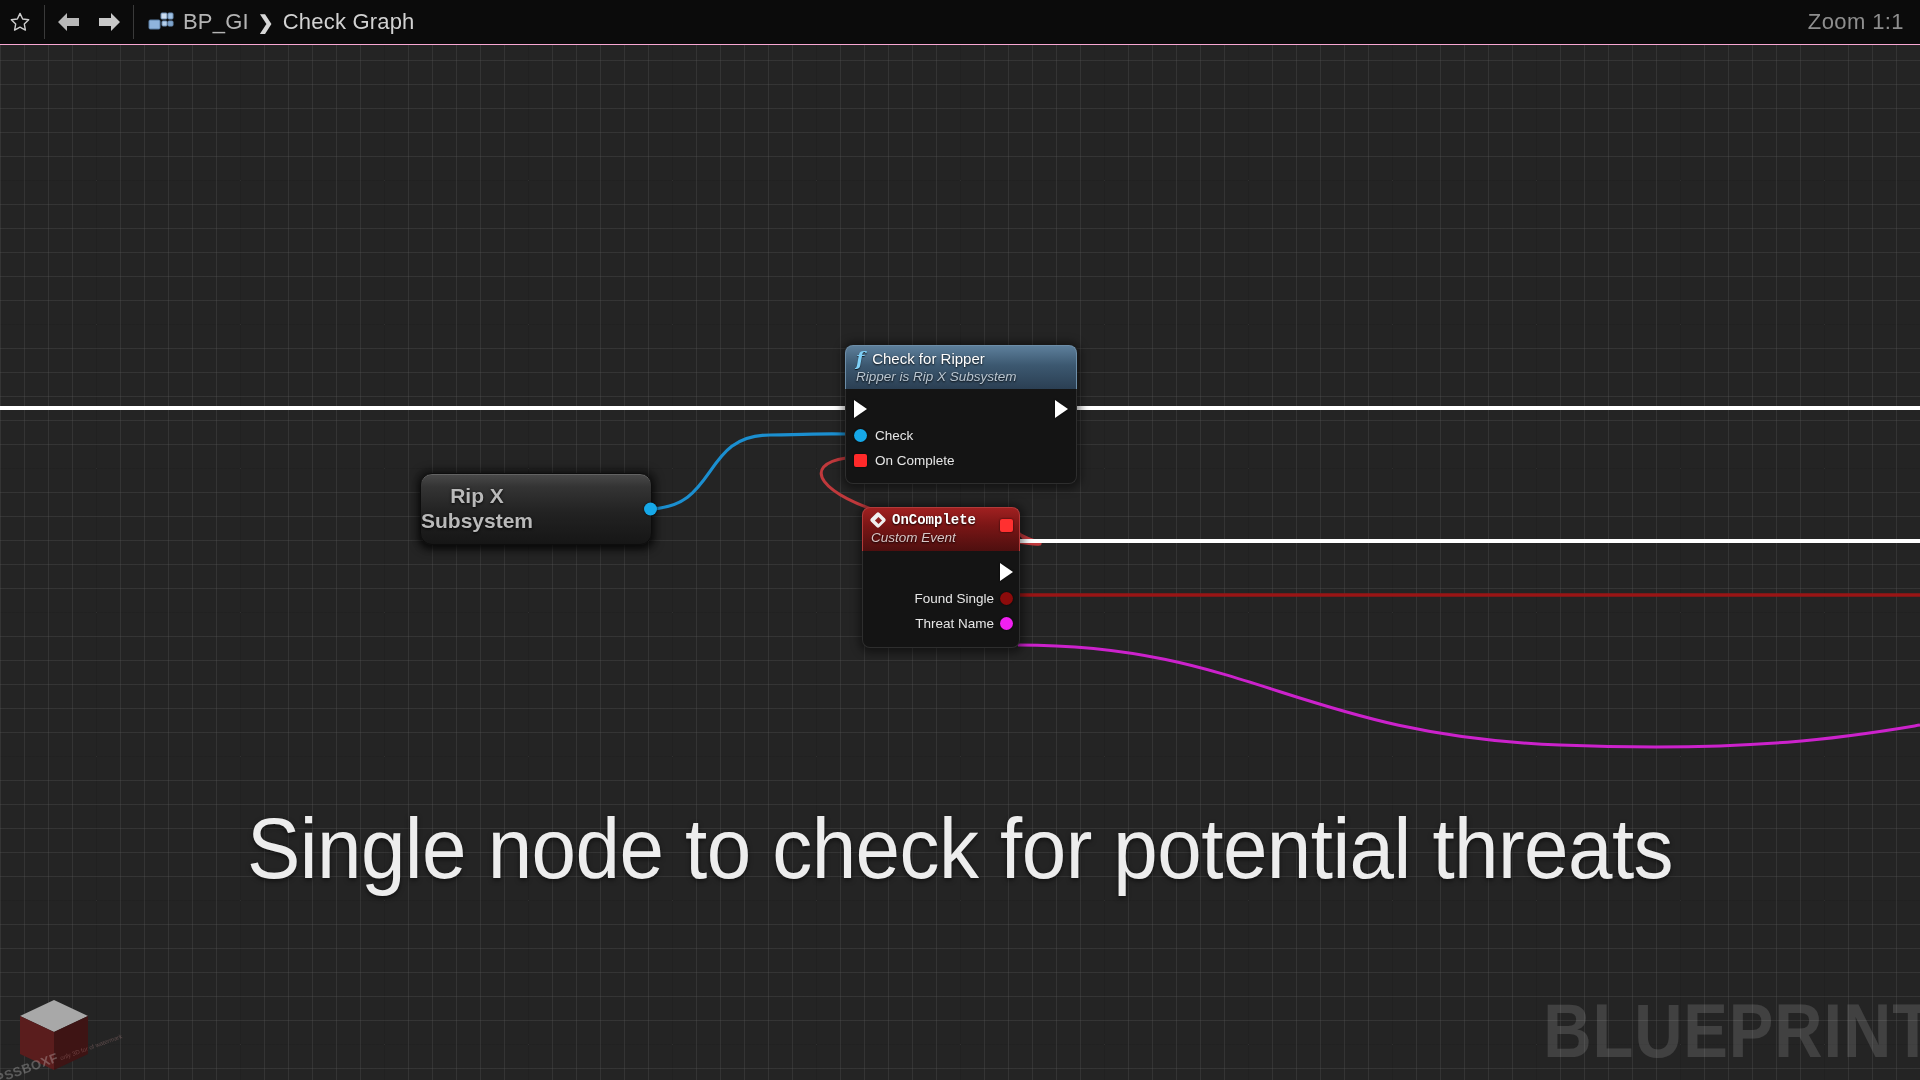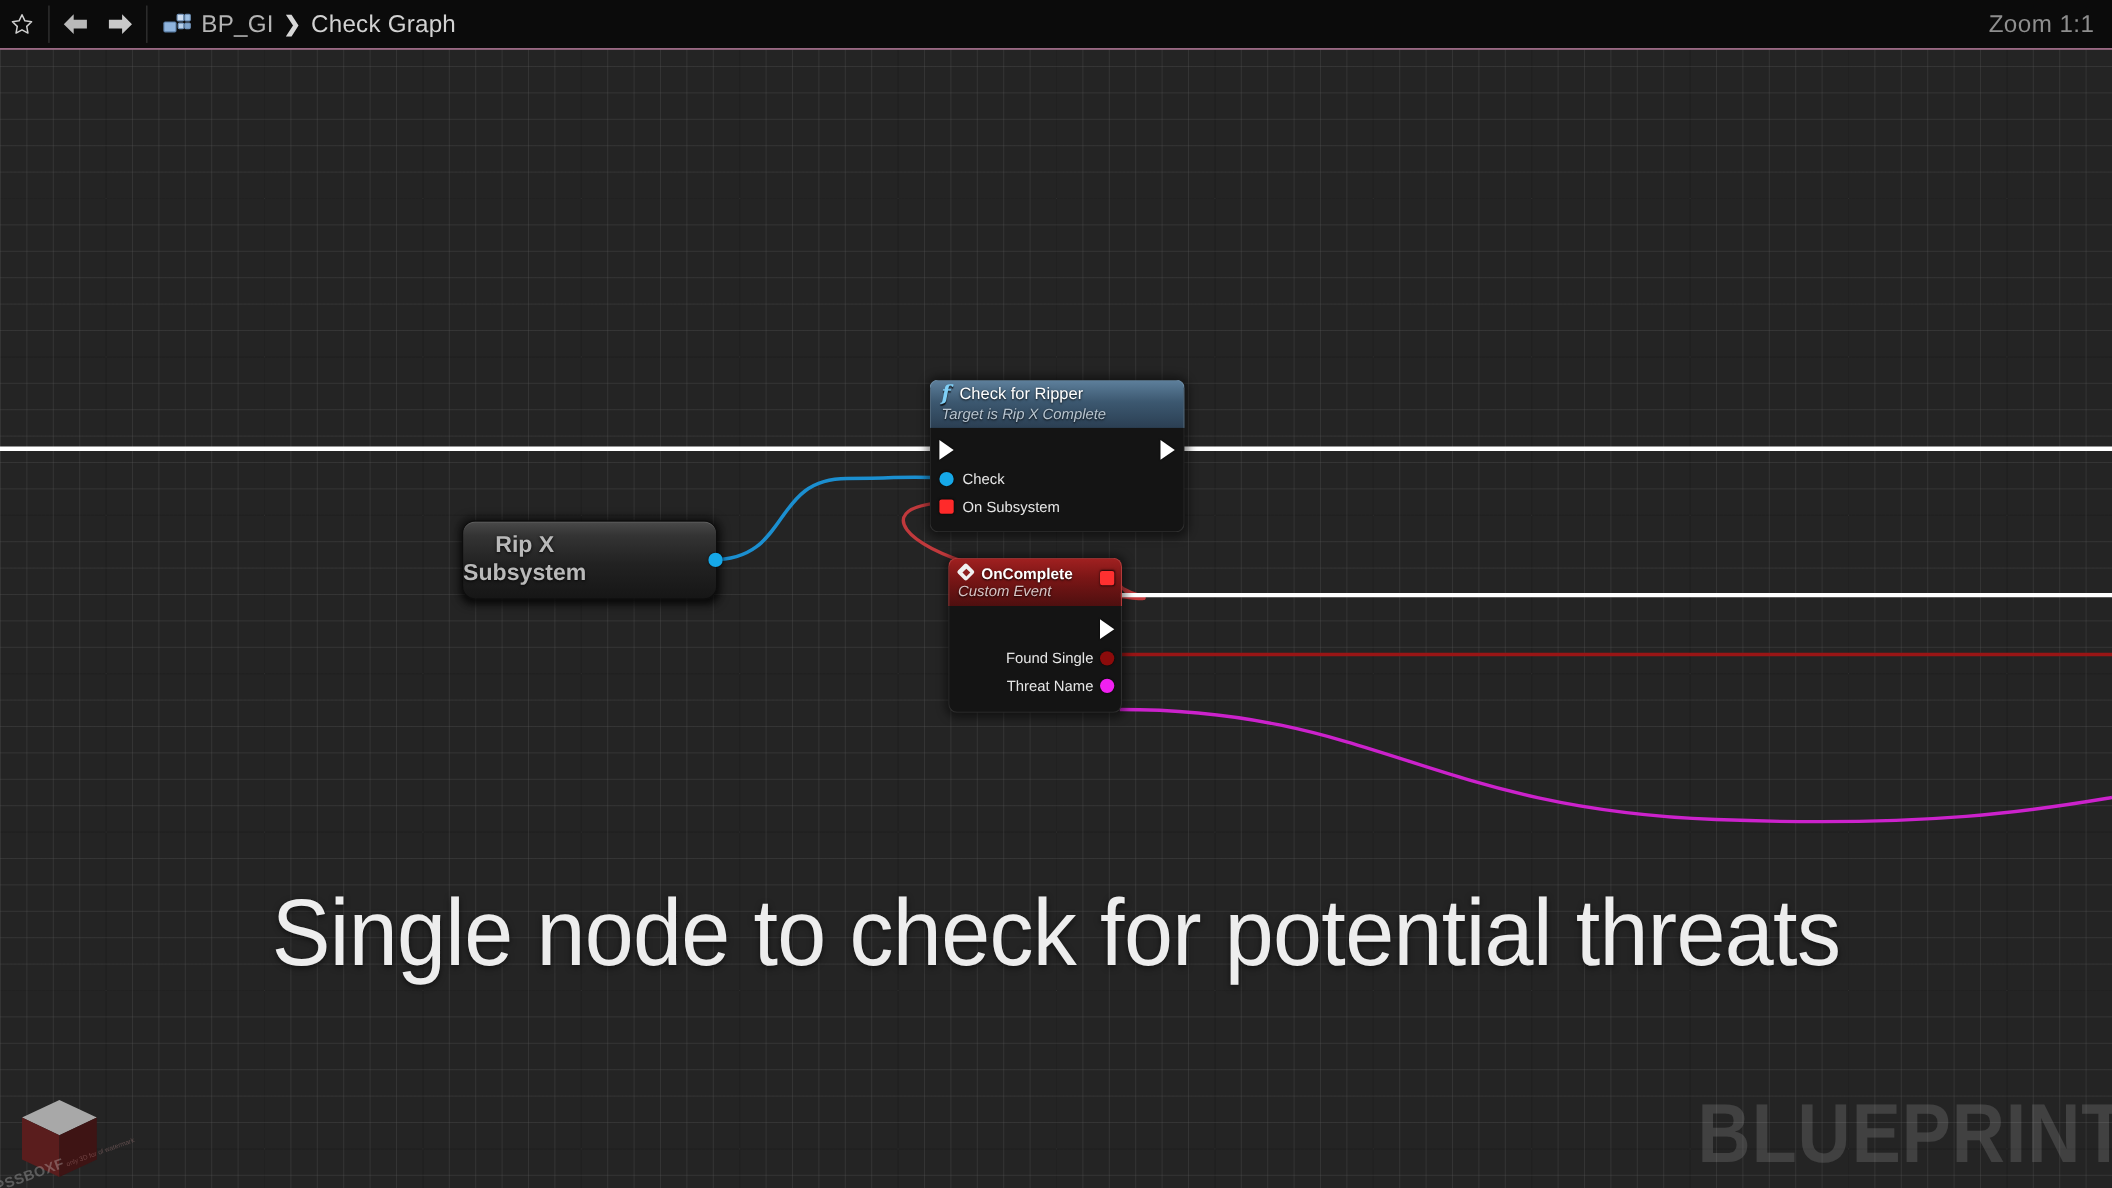--- a/index.html
+++ b/index.html
@@ -175,21 +175,21 @@
   #node-event { left: 862px; top: 462px; width: 158px; }
   .ev-head {
     border-radius: 8px 8px 0 0;
     background: linear-gradient(to bottom, #a02020 0%, #7b1616 40%, #4e0f0f 100%);
     border: 1px solid #b23a3a;
     border-bottom: none;
     padding: 4px 7px 5px 7px;
     position: relative;
     min-height: 44px;
   }
-  .ev-head-row { display: flex; align-items: flex-end; gap: 5px; }
+  .ev-head-row { display: flex; align-items: flex-start; gap: 5px; font-family: Liberation Mono, monospace; }
   .ev-title {
     color: #ffffff; font-size: 14px; font-weight: bold;
     text-shadow: 0 1px 2px rgba(0,0,0,.9);
     white-space: nowrap;
   }
   .ev-sub {
     color: #d9c6c6; font-size: 13.5px; font-style: italic;
     margin-left: 1px; margin-top: 1px;
     text-shadow: 0 1px 2px rgba(0,0,0,.9);
   }
@@ -362,39 +362,39 @@
     </div>
 
     <div class="node" id="node-func">
       <div class="node-shadow"></div>
 
       <div class="fn-head">
         <div class="fn-head-row">
           <span class="fn-f">f</span>
           <span class="fn-title">Check for Ripper</span>
         </div>
-        <div class="fn-sub">Target is Rip X Complete</div>
+        <div class="fn-sub">Ripper is Rip X Subsystem</div>
       </div>
 
       <div class="fn-body">
         <div class="pin-row exec">
           <div class="pin-exec"></div>
           <div class="pin-exec"></div>
         </div>
 
         <div class="pin-row">
           <div class="pin-circle" style="background:#16a8e8;"></div>
           <div class="pin-gap"></div>
           <span class="pin-label">Check</span>
         </div>
 
         <div class="pin-row">
           <div class="pin-square" style="background:#ff2a2a;"></div>
           <div class="pin-gap"></div>
-          <span class="pin-label">On Subsystem</span>
+          <span class="pin-label">On Complete</span>
         </div>
       </div>
     </div>
 
     <div class="node" id="node-event">
       <div class="node-shadow"></div>
 
       <div class="ev-head">
         <div class="ev-head-row">
           <span class="diamond-icon">

